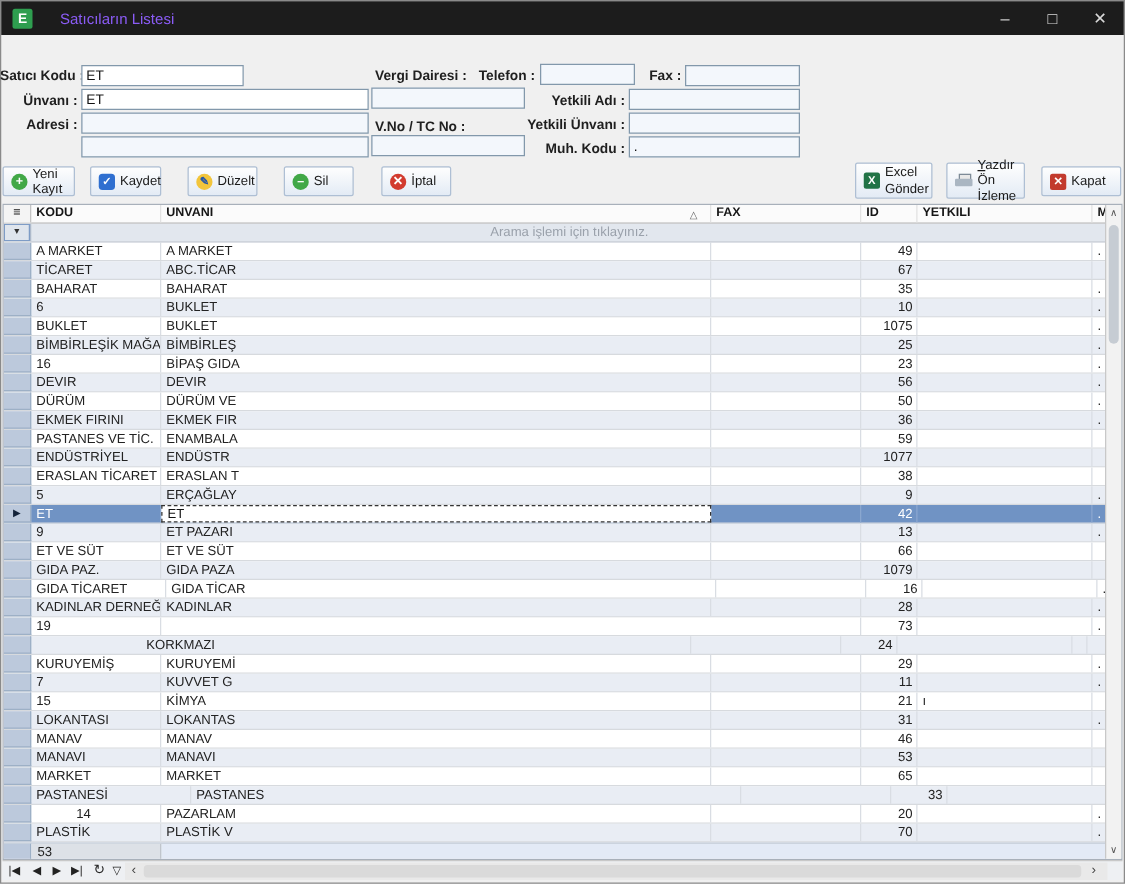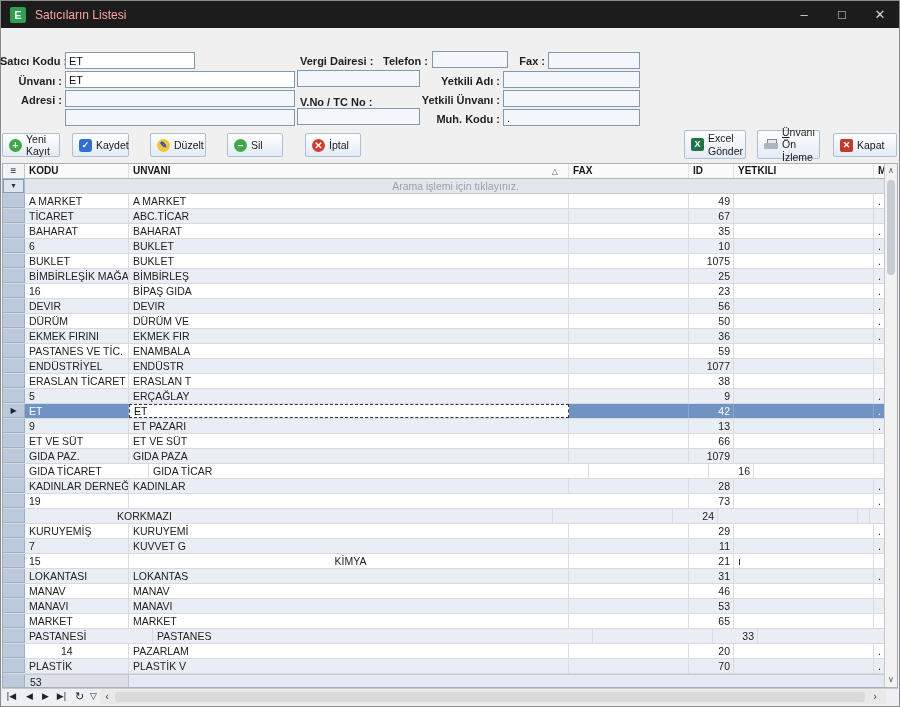--- a/index.html
+++ b/index.html
@@ -6,21 +6,21 @@
   body{
     width:900px;height:707px;position:relative;overflow:hidden;
     font-family:"Liberation Sans",sans-serif;background:#f0f0f0;
     box-shadow:inset 0 0 0 1px #8a8a8a;
   }
   
   .titlebar{position:absolute;left:1px;top:1px;right:1px;height:27px;background:#1c1c1c;
     display:flex;align-items:center;}
   .app-icon{width:16px;height:16px;margin-left:9px;background:#2e9e4f;border-radius:2px;
     color:#fff;font-weight:bold;font-size:11px;line-height:16px;text-align:center;}
-  .title-text{color:#fca5a5;font-size:12px;margin-left:9px;}
+  .title-text{color:#8b5cf6;font-size:12px;margin-left:22px;}
   .win-controls{margin-left:auto;display:flex;height:100%;}
   .win-btn{width:38px;height:100%;display:flex;align-items:center;justify-content:center;
     color:#d8d8d8;font-size:13px;}
   
   .flabel{position:absolute;font-weight:bold;font-size:11px;color:#1f1f1f;white-space:nowrap;text-align:right;}
   .finput{position:absolute;height:17px;border:1px solid #8298ab;background:#f3f7fc;
     font-size:11px;padding:0 3px;box-sizing:border-box;font-family:"Liberation Sans",sans-serif;color:#111;}
   .finput.white{background:#ffffff;}
   
   .tbtn{position:absolute;height:24px;box-sizing:border-box;border:1px solid #aebfd4;border-radius:2px;
@@ -151,21 +151,21 @@
 
   <div class="tbtn tall" style="left:684px;top:130px;width:62px;">
     <span class="sqicon icon-excel">X</span>
     <span class="lbl2">Excel Gönder</span>
   </div>
   <div class="tbtn tall" style="left:757px;top:130px;width:63px;">
     <span class="printer-icon">
         <span class="p-top"></span>
         <span class="p-body"></span>
       </span>
-    <span class="lbl2 yazdir-lbl">Ünvanı Ön İzleme</span>
+    <span class="lbl2 yazdir-lbl">Yazdır Ön İzleme</span>
   </div>
   <div class="tbtn" style="left:833px;top:133px;width:64px;">
     <span class="sqicon icon-kapat">✕</span>
     <span>Kapat</span>
   </div>
 </div>
 
 <div class="grid">
   <div class="grid-inner">
     <div class="ghead">
@@ -339,21 +339,21 @@
           <div class="gind"></div>
           <div class="gc" style="width: 104px;">GIDA PAZ.</div>
           <div class="gc" style="width: 440px;">GIDA PAZA</div>
           <div class="gc" style="width: 120px;"></div>
           <div class="gc al-r" style="width: 45px;">1079</div>
           <div class="gc" style="width: 140px;"></div>
           <div class="gc" style="width: 12px;"></div>
         </div>
         <div class="grow">
           <div class="gind"></div>
-          <div class="gc" style="width: 124px;">GIDA TİCARET</div>
+          <div class="gc" style="width: 108px;">GIDA TİCARET</div>
           <div class="gc" style="width: 440px;">GIDA TİCAR</div>
           <div class="gc" style="width: 120px;"></div>
           <div class="gc al-r" style="width: 45px;">16</div>
           <div class="gc" style="width: 140px;"></div>
           <div class="gc" style="width: 12px;">.</div>
         </div>
         <div class="grow alt">
           <div class="gind"></div>
           <div class="gc" style="width: 104px;">KADINLAR DERNEĞİ</div>
           <div class="gc" style="width: 440px;">KADINLAR</div>
@@ -394,21 +394,21 @@
           <div class="gc" style="width: 104px;">7</div>
           <div class="gc" style="width: 440px;">KUVVET G</div>
           <div class="gc" style="width: 120px;"></div>
           <div class="gc al-r" style="width: 45px;">11</div>
           <div class="gc" style="width: 140px;"></div>
           <div class="gc" style="width: 12px;">.</div>
         </div>
         <div class="grow">
           <div class="gind"></div>
           <div class="gc" style="width: 104px;">15</div>
-          <div class="gc" style="width: 440px; text-align: center;">KİMYA</div>
+          <div class="gc" style="width: 440px;">KİMYA</div>
           <div class="gc" style="width: 120px;"></div>
           <div class="gc al-r" style="width: 45px;">21</div>
           <div class="gc" style="width: 140px;">ı</div>
           <div class="gc" style="width: 12px;"></div>
         </div>
         <div class="grow alt">
           <div class="gind"></div>
           <div class="gc" style="width: 104px;">LOKANTASI</div>
           <div class="gc" style="width: 440px;">LOKANTAS</div>
           <div class="gc" style="width: 120px;"></div>

